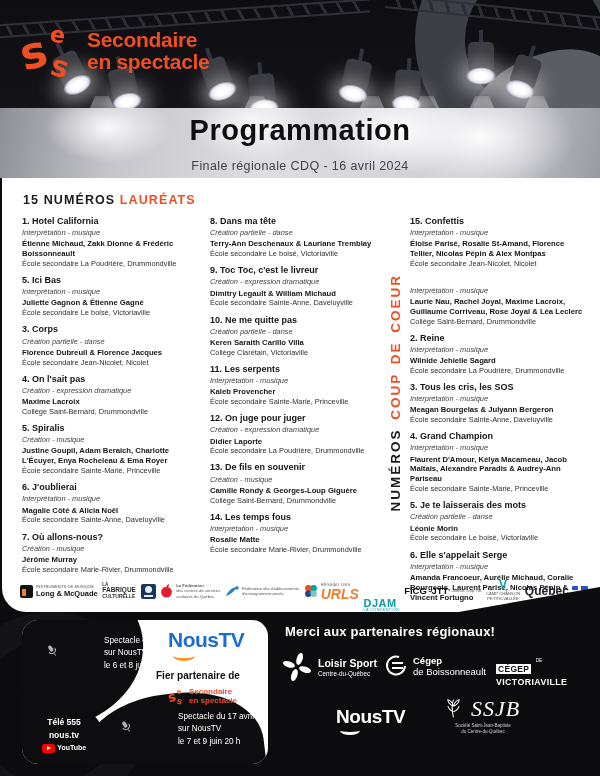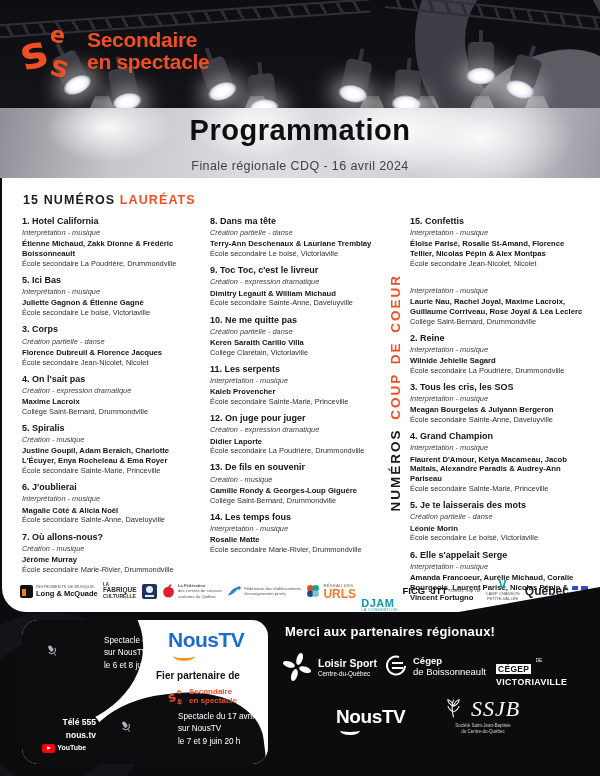--- a/index.html
+++ b/index.html
@@ -62,21 +62,21 @@
   .slogo { display:flex; align-items:center; gap:3px; color:#222; }
   .micro { font-size:4.2px; color:#555; line-height:1.25; }
   .lm-box { width:13px; height:13px; background:#111; border-radius:2px; position:relative; }
   .lm-box::after { content:""; position:absolute; left:2px; bottom:2px; width:4px; height:7px; background:#f07d28; }
   .lm-name { font-size:7.5px; font-weight:bold; color:#111; }
   .fab { font-weight:bold; color:#2b2b2b; line-height:1.05; }
   .fab .f1{font-size:4.5px;} .fab .f2{font-size:6.5px;} .fab .f3{font-size:5px;}
   .crest { width:15px; height:15px; background:#17355f; border-radius:2px; position:relative; }
   .crest::before { content:""; position:absolute; left:4px; top:2.5px; width:7px; height:7px; border-radius:50%; background:#e8eef7; }
   .crest::after { content:""; position:absolute; left:3px; bottom:2px; width:9px; height:1.5px; background:#e8eef7; }
-  .urls-name { font-size:12px; font-weight:bold; color:#f07d28; line-height:1; }
+  .urls-name { font-size:14px; font-weight:bold; color:#f07d28; line-height:1;font-style:italic; }
   .urls-top { font-size:4.2px; color:#666; letter-spacing:.3px; }
   .djam { color:#0a9aa8; line-height:1;margin-top:28px; }
   .djam .d1 { font-size:11px; font-weight:bold; letter-spacing:.5px; }
   .djam .d2 { font-size:3.8px; letter-spacing:.4px; }
   .blk-name { font-size:9.5px; font-weight:bold; color:#111; line-height:1; }
   .pv { color:#00a79d; font-size:12px; font-weight:bold; line-height:.8; text-align:center; }
   .qc-name { font-size:12px; font-weight:bold; color:#20242c; }
   .qc-flag { width:16px; height:11px; background:#2a52be; position:relative; border-radius:1px; }
   .qc-flag::before { content:""; position:absolute; left:6.5px; top:0; width:3px; height:11px; background:#fff; }
   .qc-flag::after { content:""; position:absolute; left:0; top:4px; width:16px; height:3px; background:#fff; }
@@ -90,21 +90,21 @@
   .blob-a { left:-58px; top:-42px; width:180px; height:150px; border-radius:46% 54% 58% 42%; transform:rotate(-10deg); }
   .blob-b { left:58px; top:74px; width:185px; height:125px; border-radius:52% 48% 45% 55%; transform:rotate(-7deg); }
   .blob-c { left:-48px; top:72px; width:135px; height:125px; border-radius:50%; }
   .show { position:absolute; color:#fff; font-size:8.2px; line-height:1.5;margin-left:44px; }
   .mic { position:absolute; transform:rotate(-35deg); opacity:.85; }
   .tv-logo { position:absolute; left:146px; top:8px; font-size:21px; font-weight:bold; color:#1b6ed0; letter-spacing:-.5px; }
   .tv-smile { position:absolute; left:151px; top:31px; width:22px; height:10px; border-bottom:3.5px solid #f7941d; border-radius:50%; }
   .partner-line { position:absolute; left:134px; top:50px; font-size:10px; font-weight:bold; color:#111; }
   .ses-mini { position:absolute; left:146px; top:68px; display:flex; align-items:center; gap:4px; }
   .ses-mini-text { color:#f04e23; font-weight:bold; font-size:8px; line-height:1.1; }
-  .tele { position:absolute; left:10px; top:96px; width:64px; color:#fff; text-align:right; font-size:8.5px; font-weight:bold; line-height:1.55; }
+  .tele { position:absolute; left:10px; top:96px; width:64px; color:#fff; text-align:center; font-size:8.5px; font-weight:bold; line-height:1.55; }
   .yt { display:flex; align-items:center; justify-content:center; gap:2.5px; margin-top:1px; }
   .yt-badge { width:13px; height:9px; background:#f00; border-radius:2.5px; position:relative; }
   .yt-badge::after { content:""; position:absolute; left:5px; top:2.2px; border-left:4px solid #fff; border-top:2.3px solid transparent; border-bottom:2.3px solid transparent; }
   .yt-label { font-size:7px; font-weight:bold; color:#fff; }
   .partners-heading { position:absolute; left:285px; top:12px; color:#fff; font-size:13px; font-weight:bold; letter-spacing:.2px; }
   .p-logo { position:absolute; color:#fff; display:flex; align-items:center; gap:6px; }
   .p-loisir { left:282px; top:40px; }
   .p-loisir .l1 { font-size:10.5px; font-weight:bold; line-height:1.15; }
   .p-loisir .l2 { font-size:6.3px; }
   .p-cegepd { left:384px; top:42px; gap:5px; }

